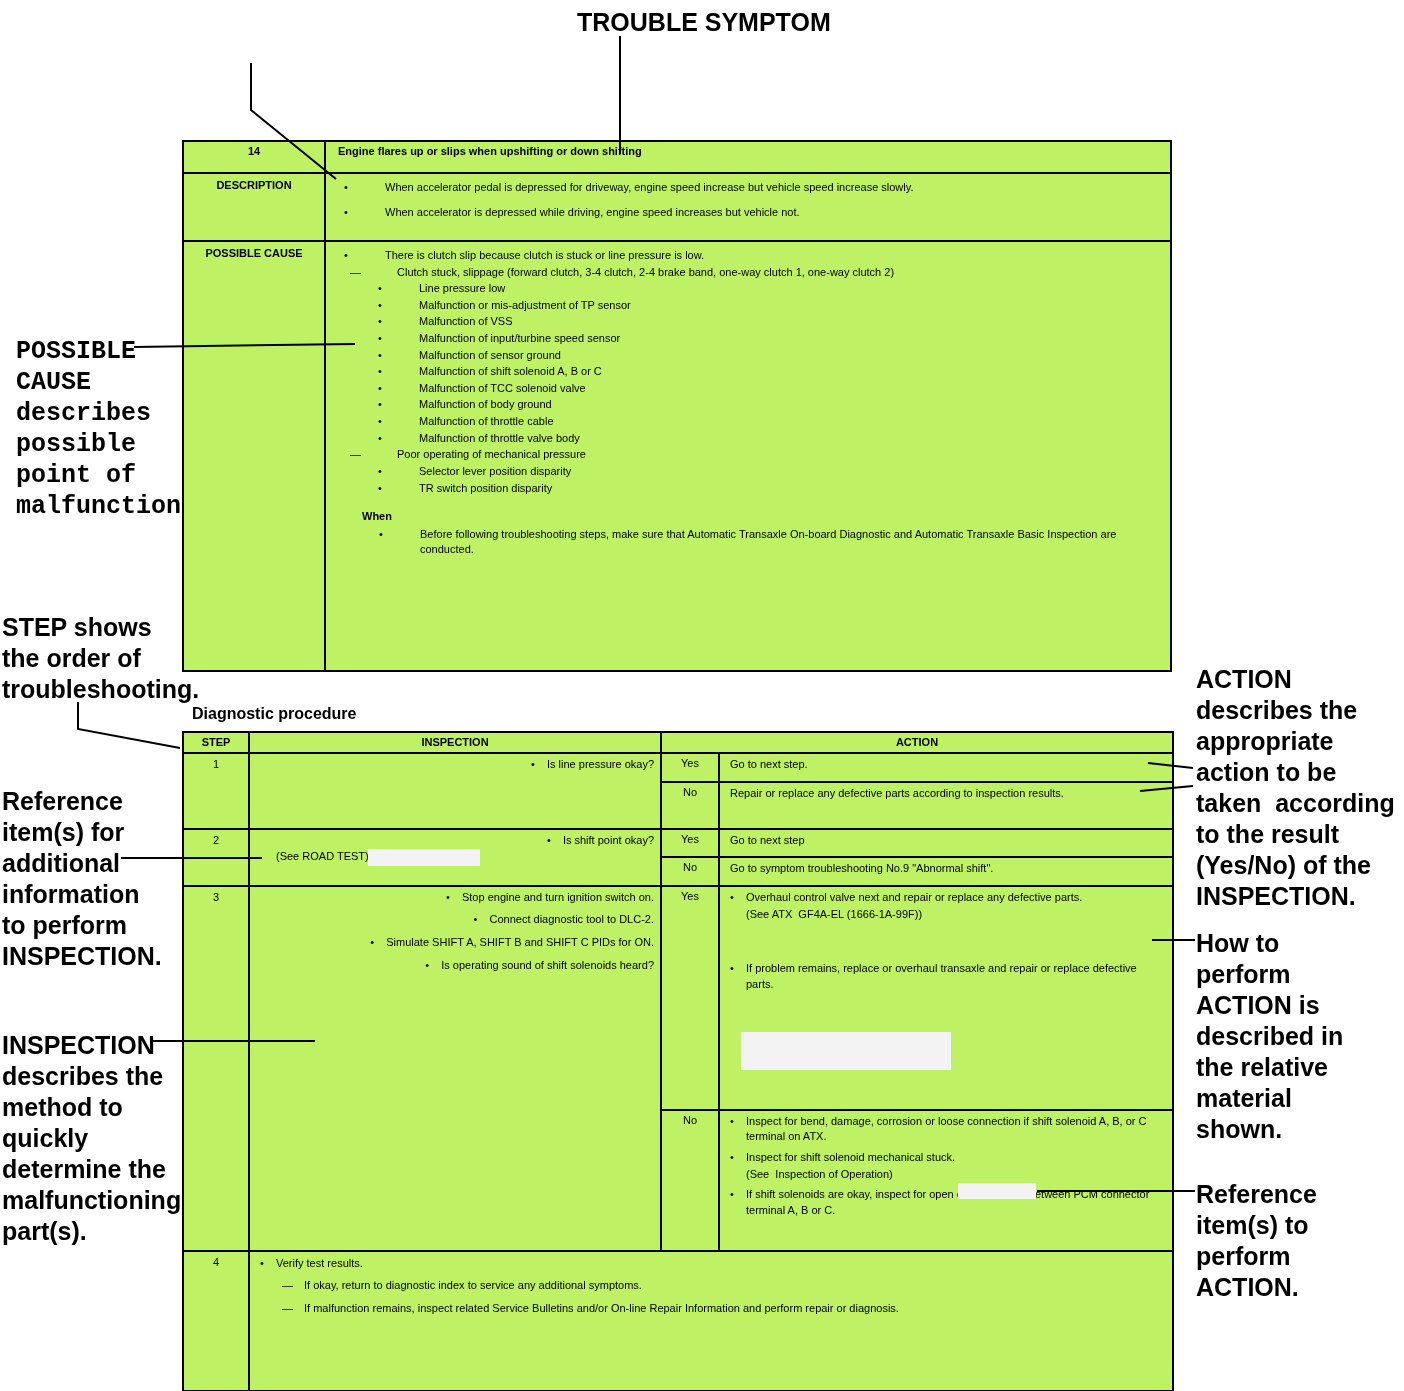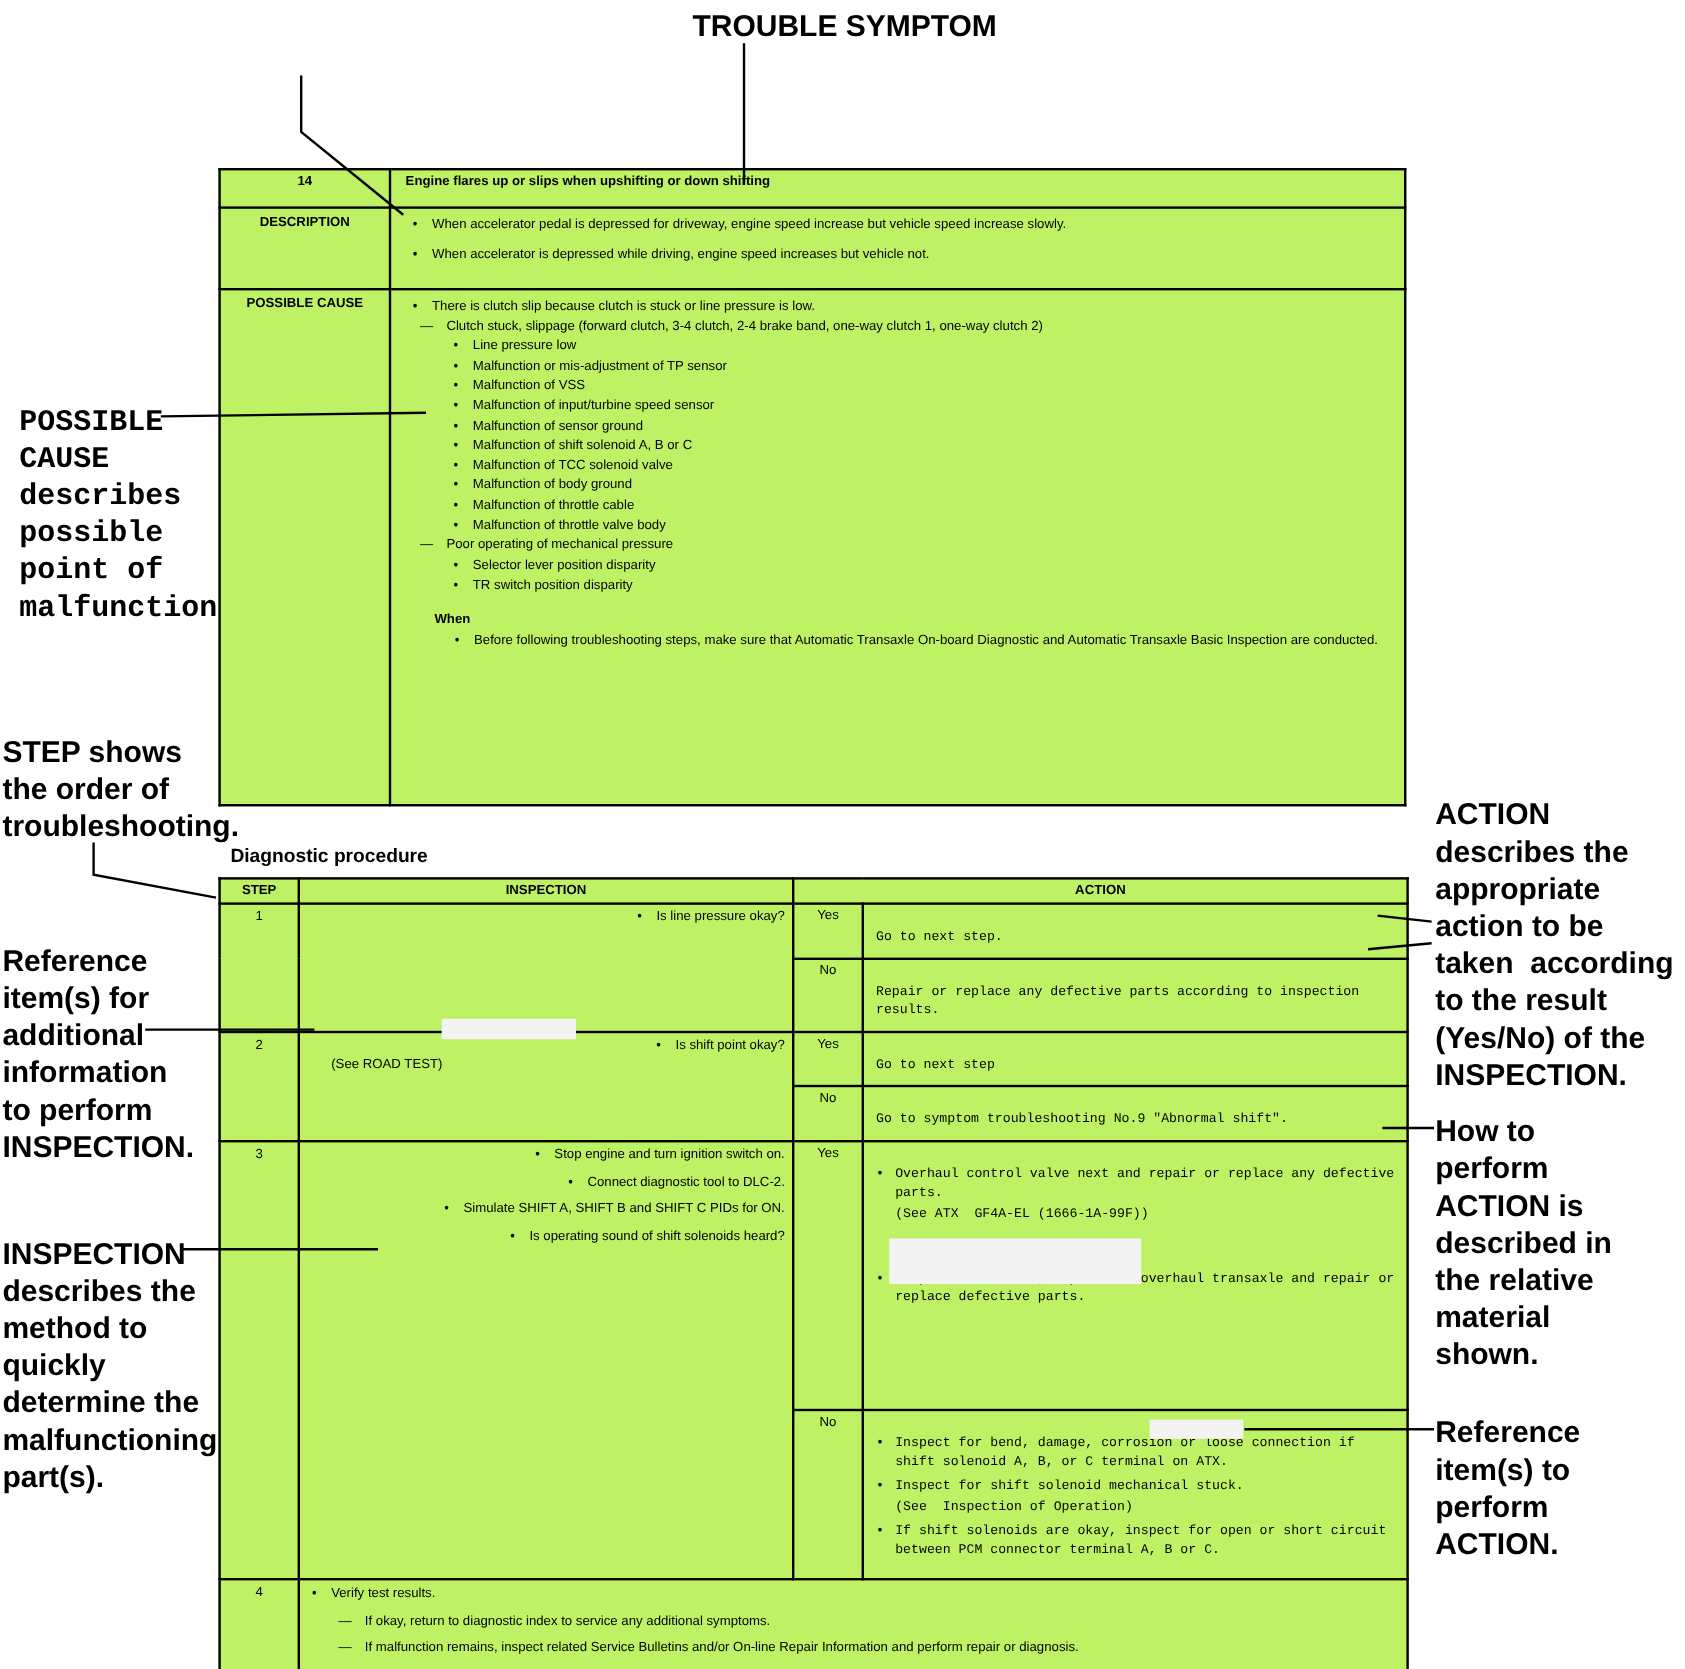--- a/index.html
+++ b/index.html
@@ -36,42 +36,42 @@
   
   .li { display: flex; align-items: flex-start; }
   .li .b { flex: 0 0 16px; }
   .li.dash .b { flex: 0 0 22px; }
   .li.dot .b::before  { content: "\2022"; }
   .li.dash .b::before { content: "\2014"; }
   .ind1 { margin-left: 10px; }
   .ind2 { margin-left: 16px; }
   .ind3 { margin-left: 44px; }
 
-  .c-body .li { margin-bottom: 1px; }
+  .c-body .li { margin-bottom: 1px; gap: 25px; }
   .desc .t { max-width: 775px; }
   .desc + .desc { margin-top: 9px; }
 
   .note { margin-left: 28px; margin-top: 13px; }
   .note-title { font-weight: bold; margin-bottom: 2px; }
   .note .li { margin-left: 17px; }
   .note .t { max-width: 790px; }
 
   
   .diag-caption { position: absolute; left: 192px; top: 705px; font-weight: bold; font-size: 16px; }
   .diag { left: 182px; top: 731px; width: 990px; }
   .r-head2 td { text-align: center; font-weight: bold; vertical-align: middle; height: 21px; padding: 1px; }
   tr.s1y { height: 26px; }  tr.s1n { height: 47px; }
   tr.s2y { height: 27px; }  tr.s2n { height: 28px; }
   tr.s3y { height: 224px; } tr.s3n { height: 141px; }
   tr.s4  { height: 140px; }
   .c-step { text-align: center; padding-top: 3px; }
   .c-insp { padding: 3px 6px 3px 10px; }
   .c-insp .li { margin-bottom: 7px; justify-content: flex-end; }
   .c-yn   { text-align: center; padding-top: 2px; }
-  .c-act  { padding: 20px 8px 3px 10px; font-family: Liberation Mono, monospace; }
+  .c-act  { padding: 3px 8px 3px 10px; }
   .c-act .li, .c-act .plain { margin-bottom: 5px; }
   .sub { margin-left: 16px; margin-bottom: 5px; white-space: pre-wrap; }
   .gap-top { margin-top: 38px; }
   .w-insp { max-width: 330px; }
   .c-s4 { padding: 4px 10px; }
   .c-s4 .li.dash { margin-left: 22px; margin-top: 7px; }
   .c-s4 .li.dash .t { max-width: 860px; }
 
   
   .redact { position: absolute; background: #f3f3f3; }

